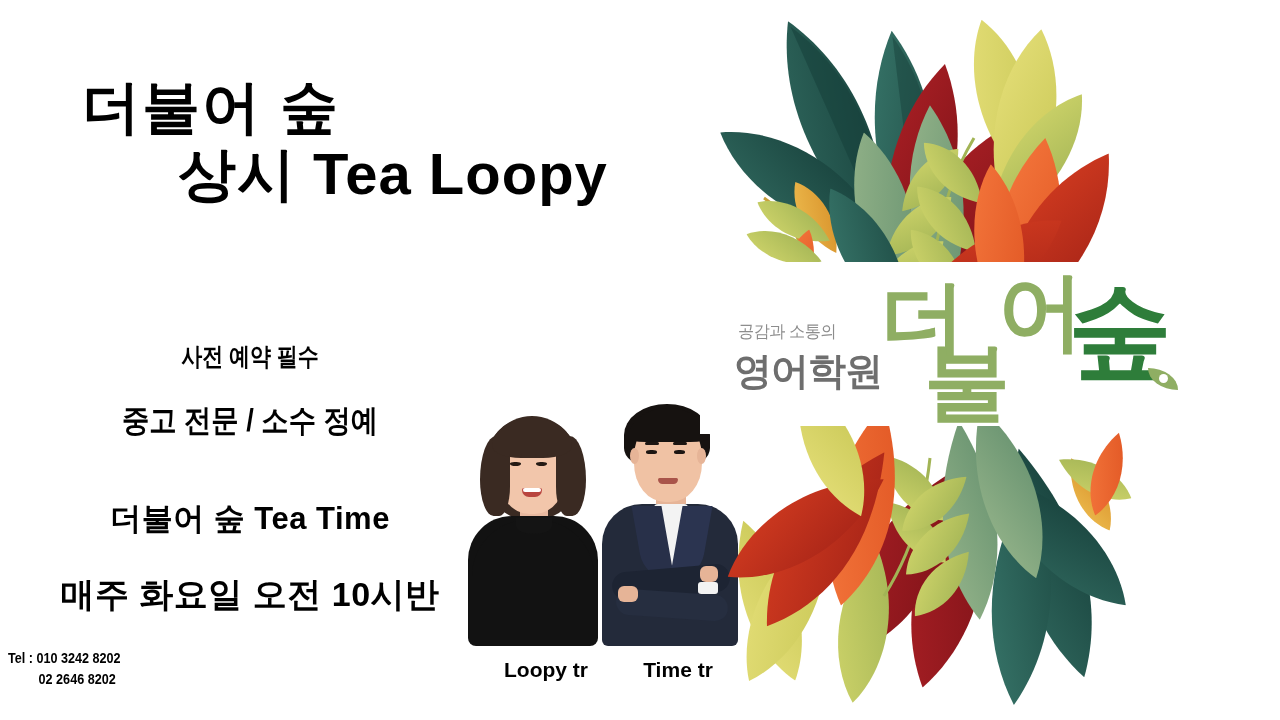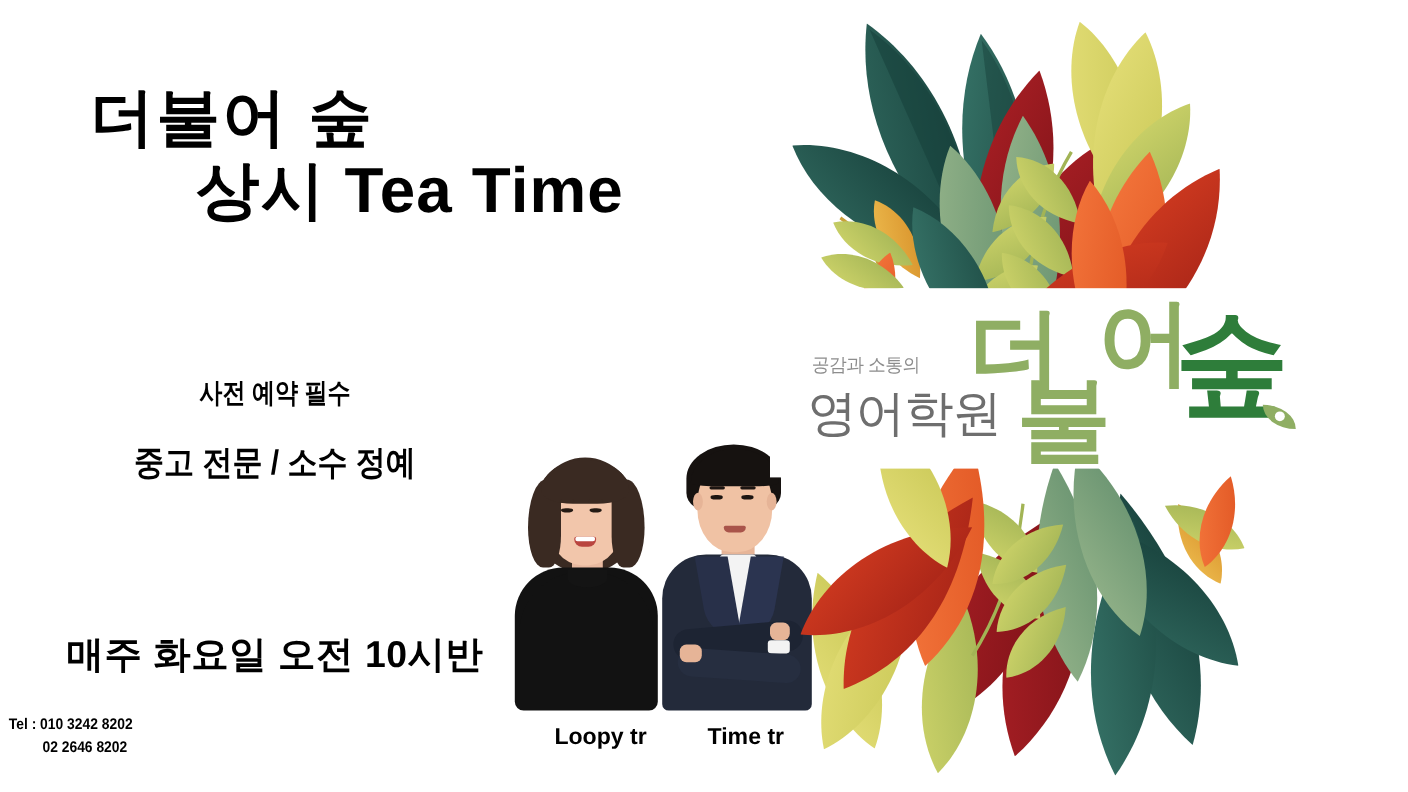--- a/index.html
+++ b/index.html
@@ -151,21 +151,21 @@
     position:absolute; left:24px; top:268px; width:556px; height:158px;
     background:#ffffff;
   }
   .logo-tag {
     position:absolute; left:38px; top:320px;
     font-size:17px; color:#8d8d8d; letter-spacing:-.5px;
     transform:scaleX(.95); transform-origin:left; white-space:nowrap;
   }
   .logo-academy {
     position:absolute; left:34px; top:346px;
-    font-size:45px; font-weight:400; color:#6e6e6e;
+    font-size:38px; font-weight:700; color:#6e6e6e;
     letter-spacing:-1px; white-space:nowrap;
   }
   .logo-word {
     position:absolute; left:180px; top:272px;
     width:380px; height:150px;
   }
   .lw-cell { position:absolute; font-weight:700; line-height:1; }
   .lw-deo  { left:0px;   top:4px;  font-size:86px; color:#8FAE63; }
   .lw-bul  { left:44px;  top:66px; font-size:86px; color:#8FAE63; }
   .lw-eo   { left:118px; top:-4px; font-size:86px; color:#8FAE63; }
@@ -181,25 +181,26 @@
 </style>
 </head>
 <body>
 
 <div class="poster">
 
   <div class="left-col">
 
     <div class="title-block">
       <div class="title-l1">더불어 숲</div>
-      <div class="title-l2">상시 Tea Time</div>
+      <div class="title-l2">상시 Tea Loopy</div>
     </div>
 
     <div class="note-booking">사전 예약 필수</div>
     <div class="note-class">중고 전문 / 소수 정예</div>
+    <div class="note-program">더불어 숲  Tea Time</div>
     <div class="note-schedule">매주 화요일 오전 10시반</div>
 
     <div class="tel-block">
       <div>Tel : 010 3242 8202</div>
       <div class="tel-line2">02 2646 8202</div>
     </div>
   </div>
 
   <div class="teachers">
 

